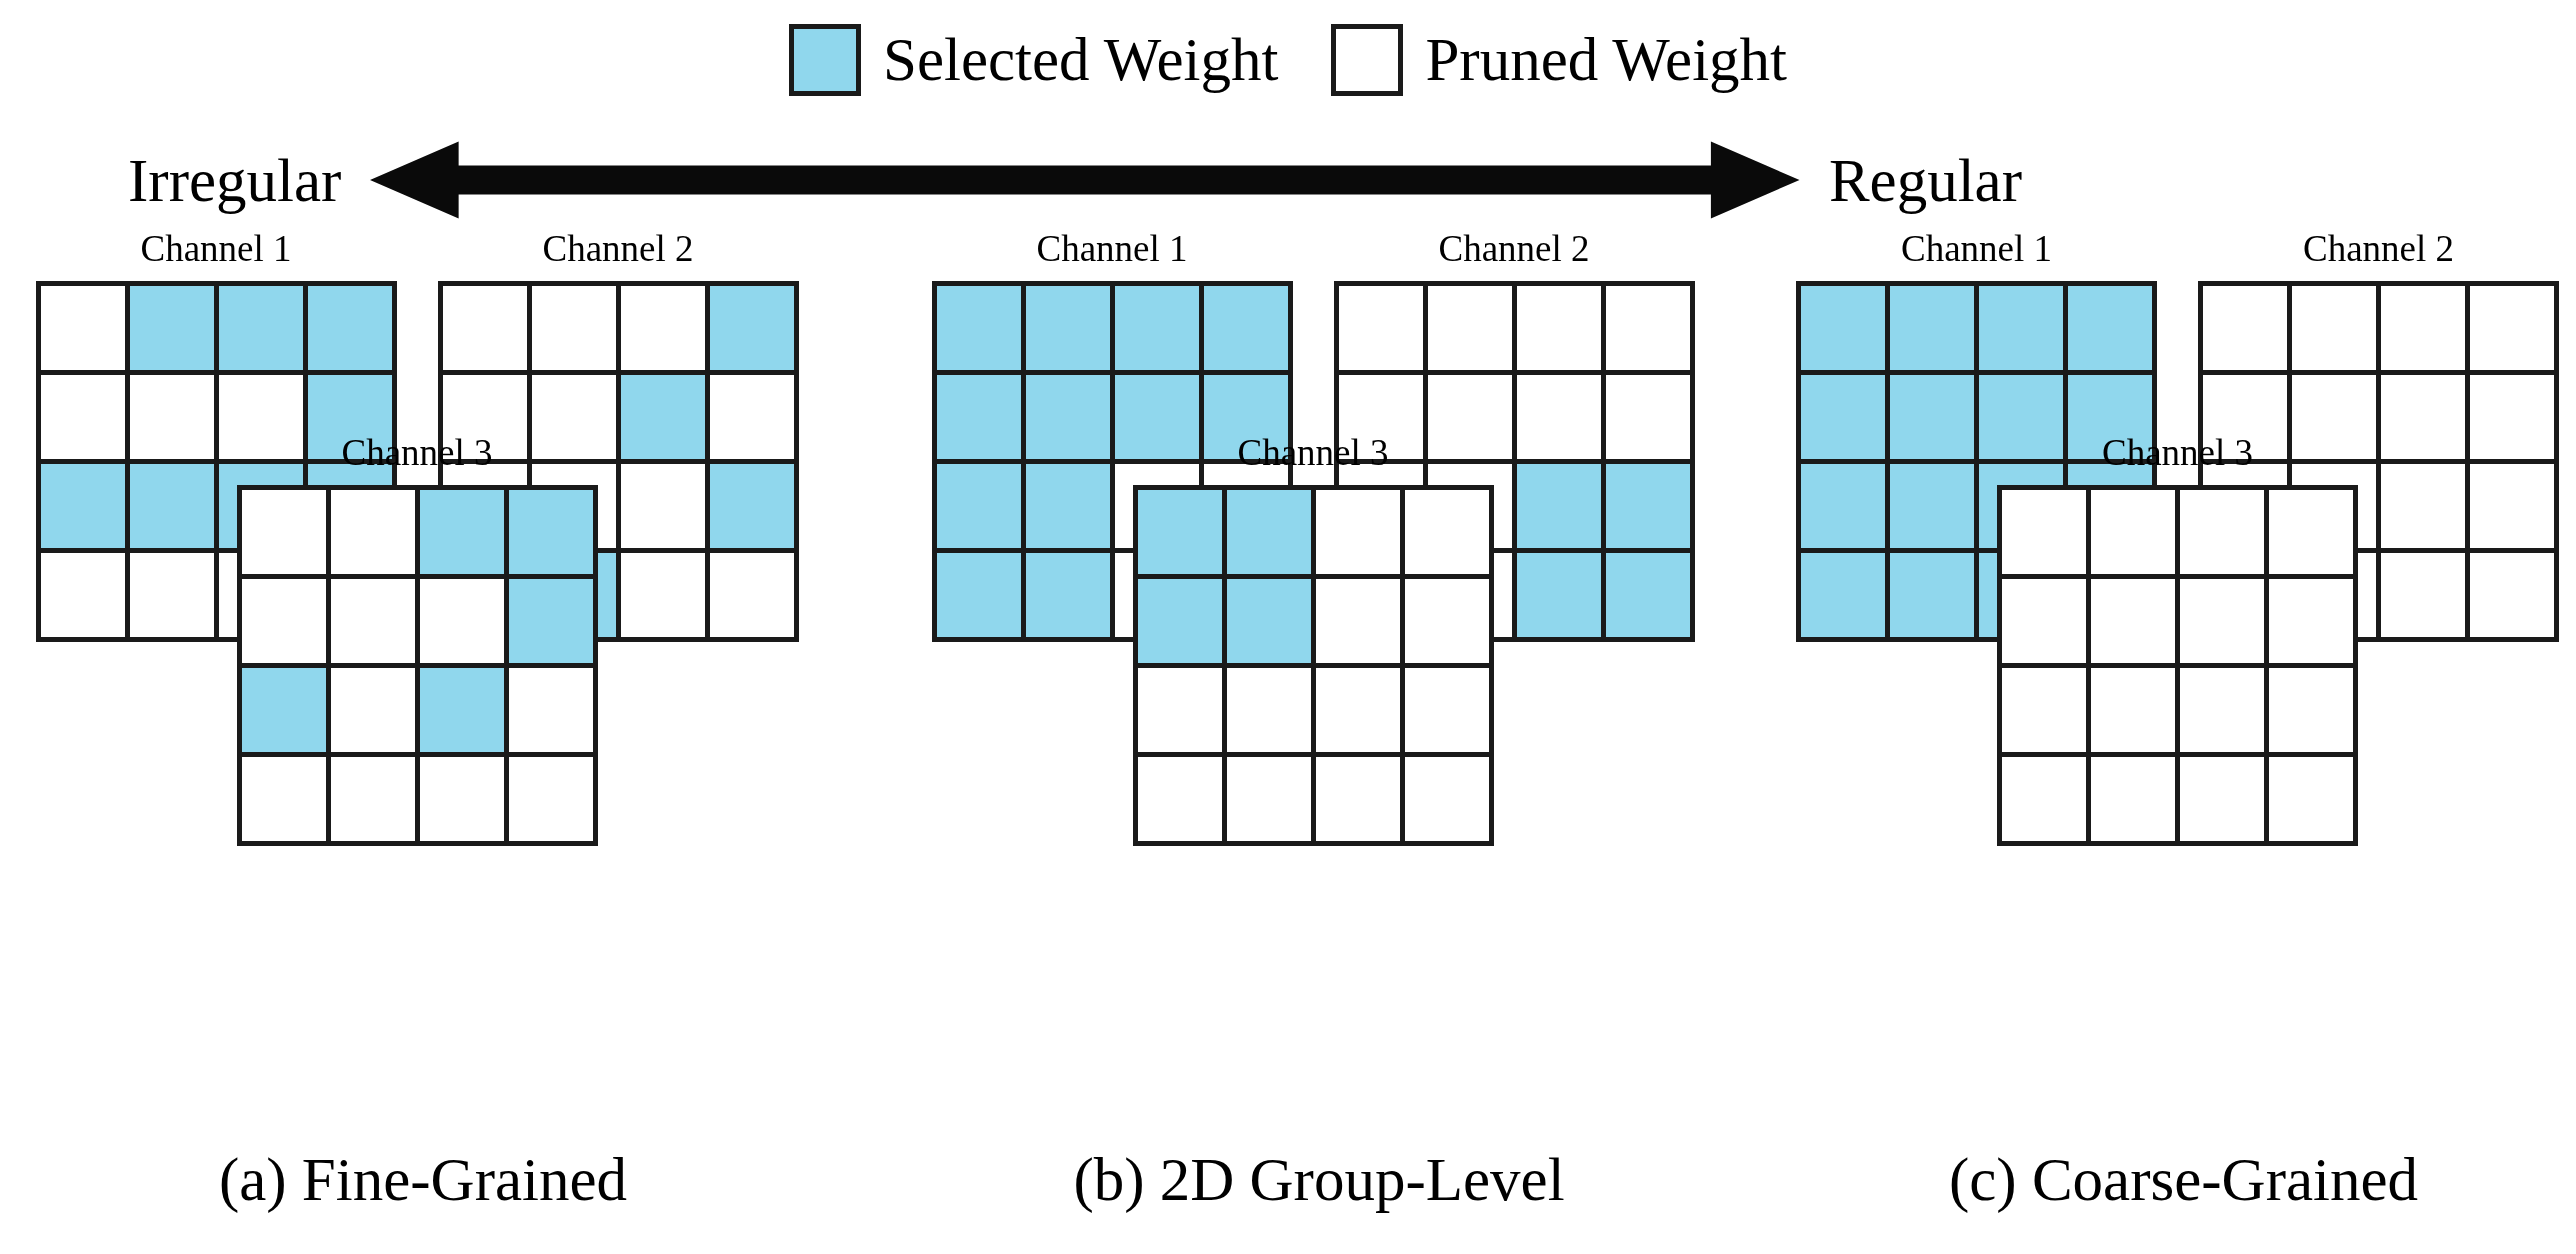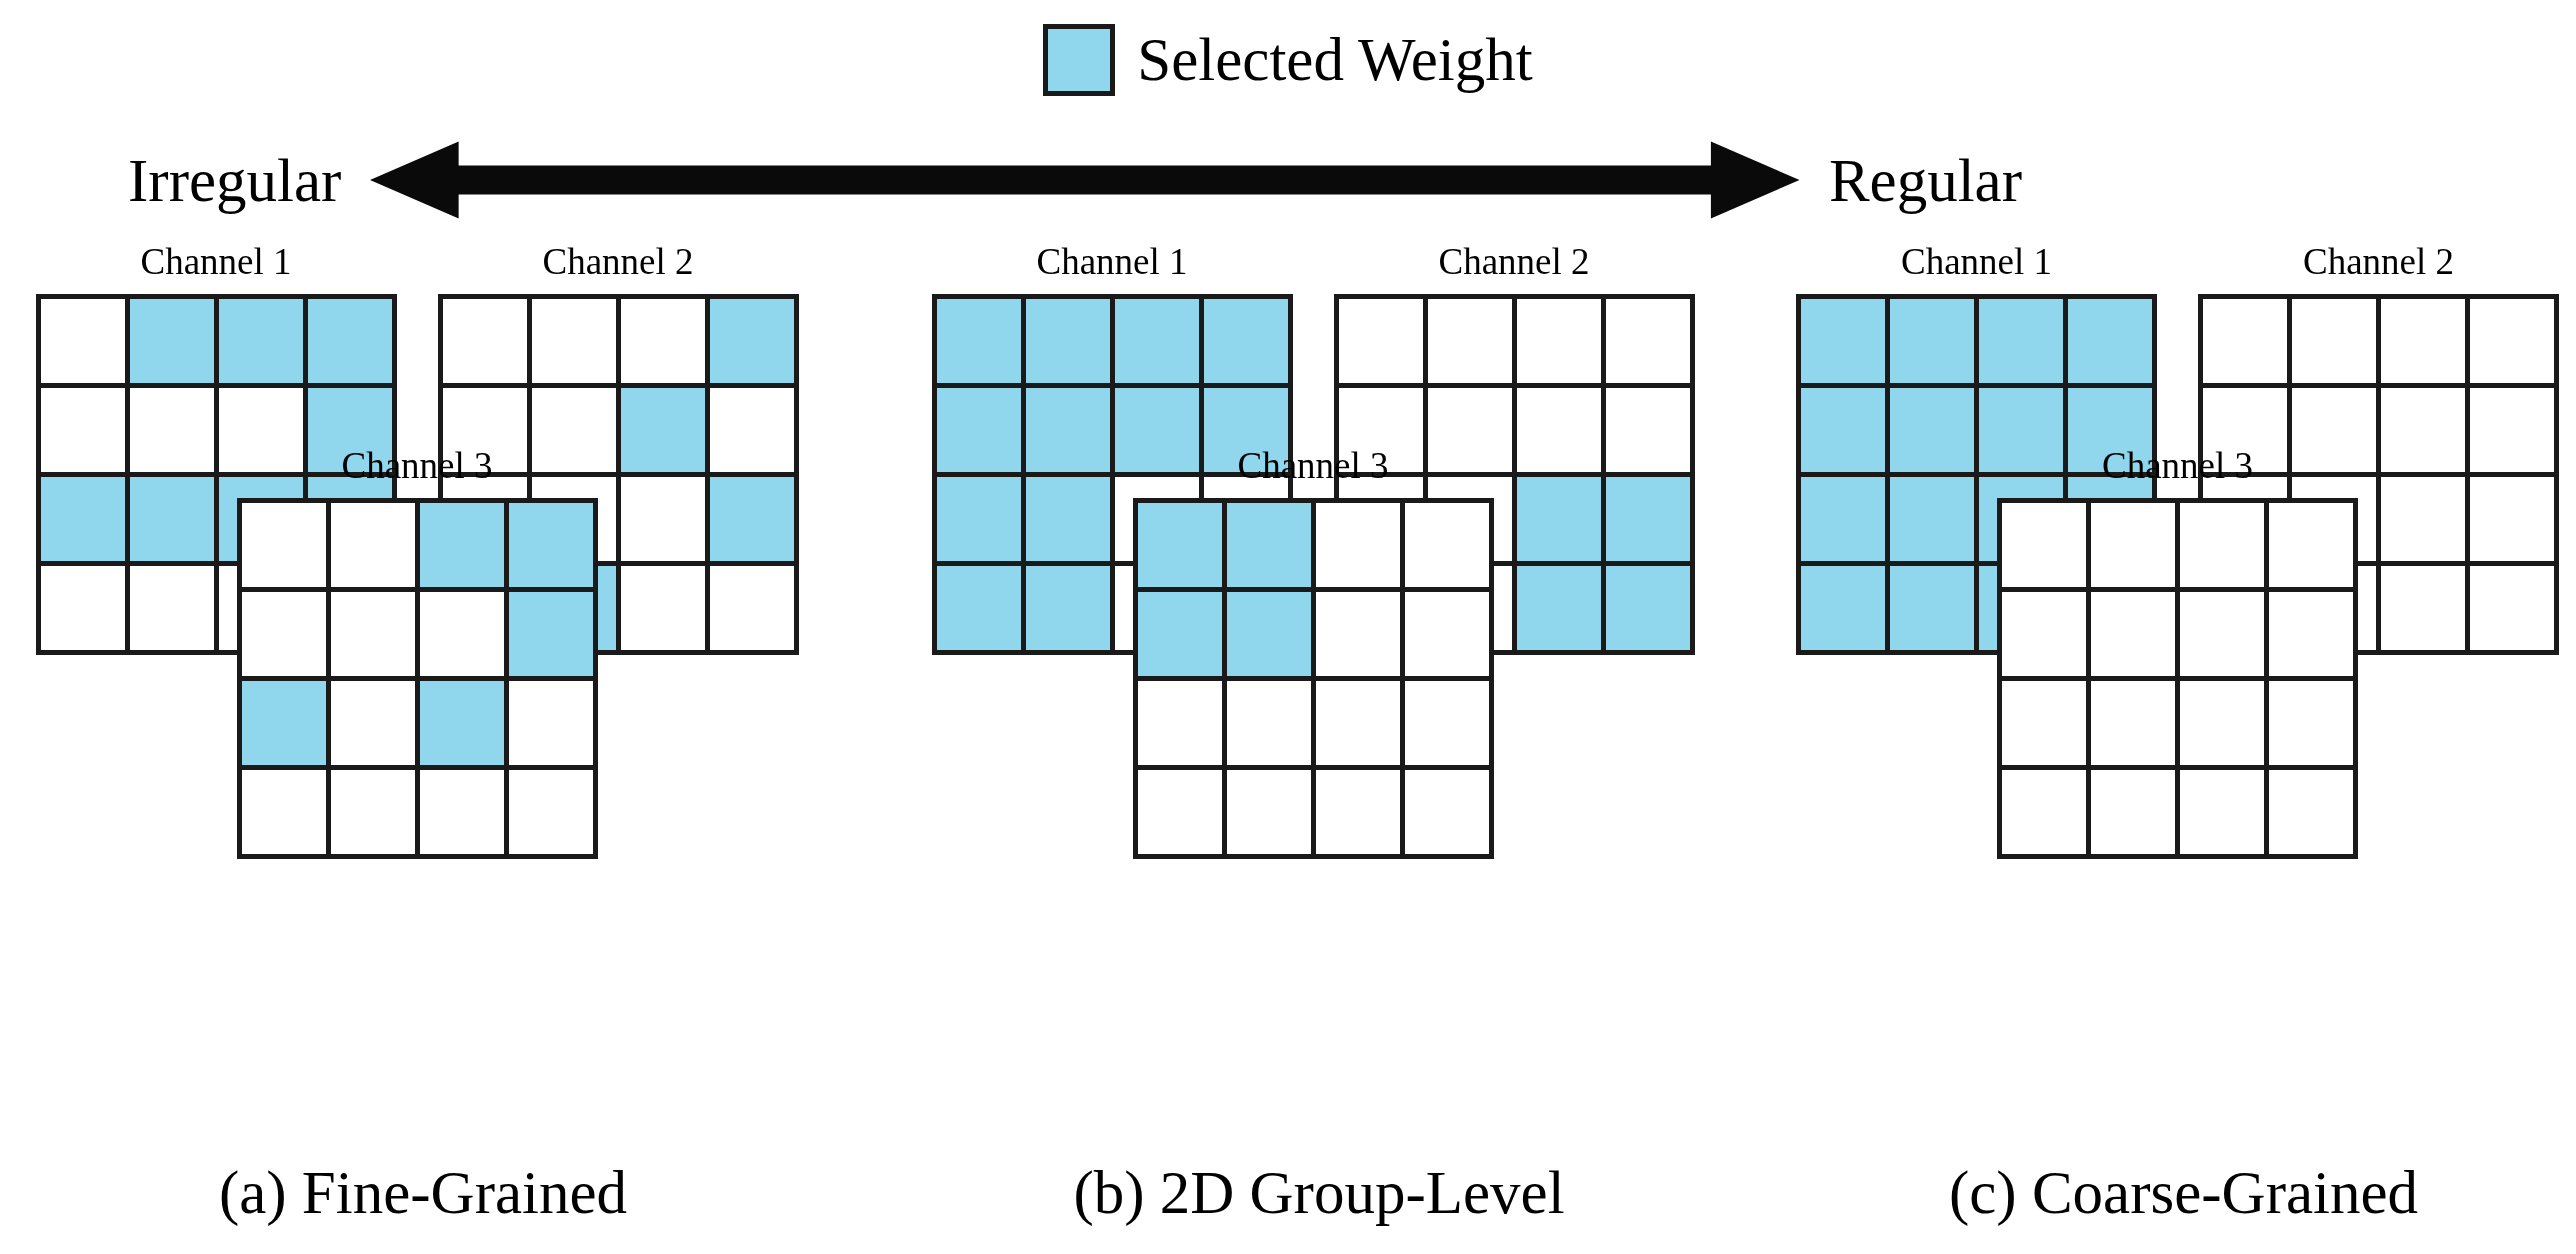--- a/index.html
+++ b/index.html
@@ -71,21 +71,21 @@
     height: 94px;
     margin: 0 29px;
     position: relative;
   }
   #spectrum-arrow svg { display: block; width: 100%; height: 100%; }
 
   
   #panels {
     position: absolute;
     left: 0;
-    top: 243px;
+    top: 230px;
     width: 2576px;
     height: 1011px;
   }
   .panel {
     position: absolute;
     top: 0;
     height: 1011px;
   }
   .panel-a { left: 0px;    width: 834px; }
   .panel-b { left: 896px; width: 834px; }
@@ -150,20 +150,24 @@
   }
 </style>
 </head>
 <body>
 
 <div id="legend">
   <div class="legend-item">
     <span class="legend-swatch selected"></span>
     <span class="legend-label">Selected Weight</span>
   </div>
+  <div class="legend-item">
+    <span class="legend-swatch pruned"></span>
+    <span class="legend-label">Pruned Weight</span>
+  </div>
 </div>
 
 <div id="spectrum">
   <span id="spectrum-left-label">Irregular</span>
   <div id="spectrum-arrow">
     <svg viewBox="0 0 1000 110" preserveAspectRatio="none" aria-hidden="true">
       <polygon points="0,55 62,10 62,38 938,38 938,10 1000,55 938,100 938,72 62,72 62,100" fill="#0a0a0a"></polygon>
     </svg>
   </div>
   <span id="spectrum-right-label">Regular</span>

